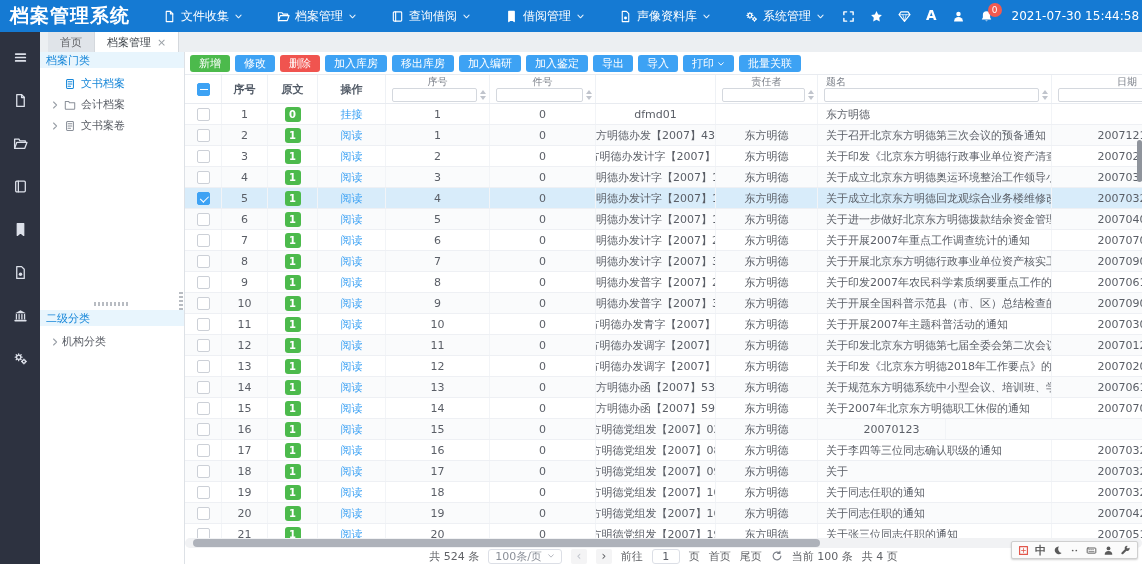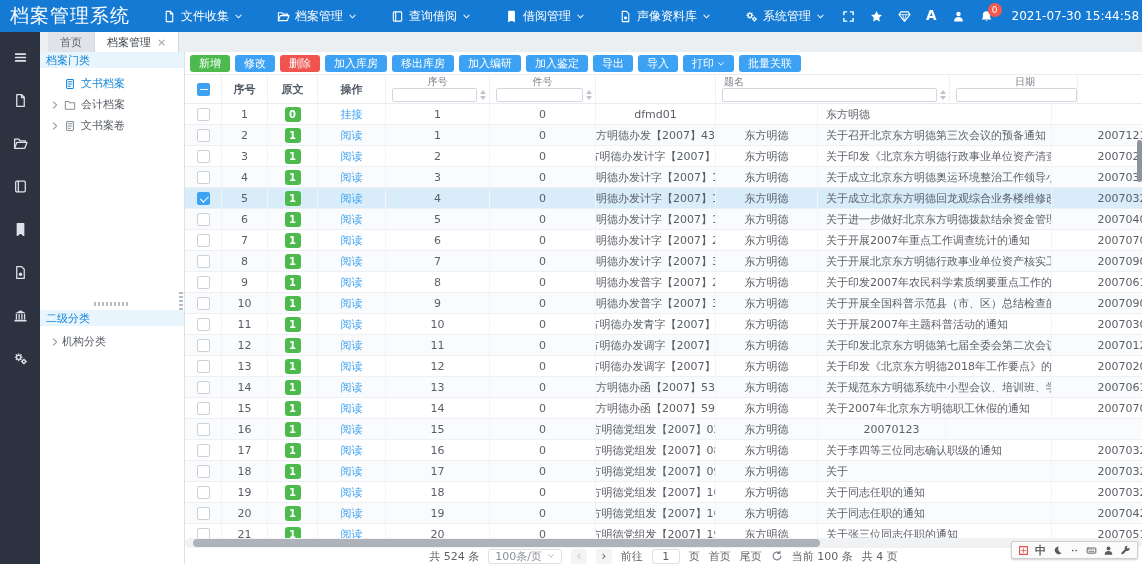--- a/index.html
+++ b/index.html
@@ -3,21 +3,21 @@
 <meta charset="utf-8">
 <style>
   *{margin:0;padding:0;box-sizing:border-box}
   html,body{width:1142px;height:564px;overflow:hidden}
   body{position:relative;font-family:"DejaVu Sans","Liberation Sans",sans-serif;font-size:11px;color:#5a5e66;background:#fff}
   .ic{display:inline-flex;align-items:center;justify-content:center;line-height:1}
   .ic svg{display:block}
 
   
   .topbar{position:absolute;left:0;top:0;width:1142px;height:32px;background:#157ad3;display:flex;align-items:center;color:#fff;z-index:5}
-  .app-title{font-size:19px;font-weight:normal;padding:0 16px 0 10px;letter-spacing:1px;white-space:nowrap}
+  .app-title{font-size:19px;font-weight:bold;padding:0 16px 0 10px;letter-spacing:1px;white-space:nowrap}
   .topnav{display:flex;align-items:center;height:100%}
   .topnav-item{display:flex;align-items:center;gap:5px;height:100%;padding:0 17px;font-size:12px;cursor:pointer;white-space:nowrap}
   .topnav-item .ic{font-size:13px}
   .topnav-item .chev{font-size:9px;opacity:.9}
   .topbar-right{margin-left:auto;display:flex;align-items:center;gap:15px;padding-right:10px}
   .tbicons{display:flex;align-items:center;gap:15px}
   .tbicons .ic{font-size:13px;cursor:pointer}
   .bell-wrap{position:relative;font-size:13px;cursor:pointer;display:inline-flex}
   .nbadge{position:absolute;top:-7px;right:-9px;min-width:14px;height:14px;border-radius:8px;background:#f25a4f;color:#fff;font-size:9px;display:flex;align-items:center;justify-content:center;padding:0 3px}
   .datetime{font-size:12px;margin-left:4px;white-space:nowrap}
@@ -442,20 +442,30 @@
         <div class="f-row">
           <input class="f-input" style="">
           <span class="carets">
             <i class="cu"></i>
             <i class="cd"></i>
           </span>
         </div>
       </div>
       <div class="gh-cell f" style="width:120px">
         <div class="f-label" style="margin-top:28px;">文号</div>
+        <div class="f-row">
+          <input class="f-input" style="">
+          <span class="carets">
+            <i class="cu"></i>
+            <i class="cd"></i>
+          </span>
+        </div>
+      </div>
+      <div class="gh-cell f" style="width:102px">
+        <div class="f-label" style="text-align:center;">责任者</div>
         <div class="f-row">
           <input class="f-input" style="">
           <span class="carets">
             <i class="cu"></i>
             <i class="cd"></i>
           </span>
         </div>
       </div>
       <div class="gh-cell f" style="width:234px">
         <div class="f-label" style="text-align:left;padding-left:8px">题名</div>

